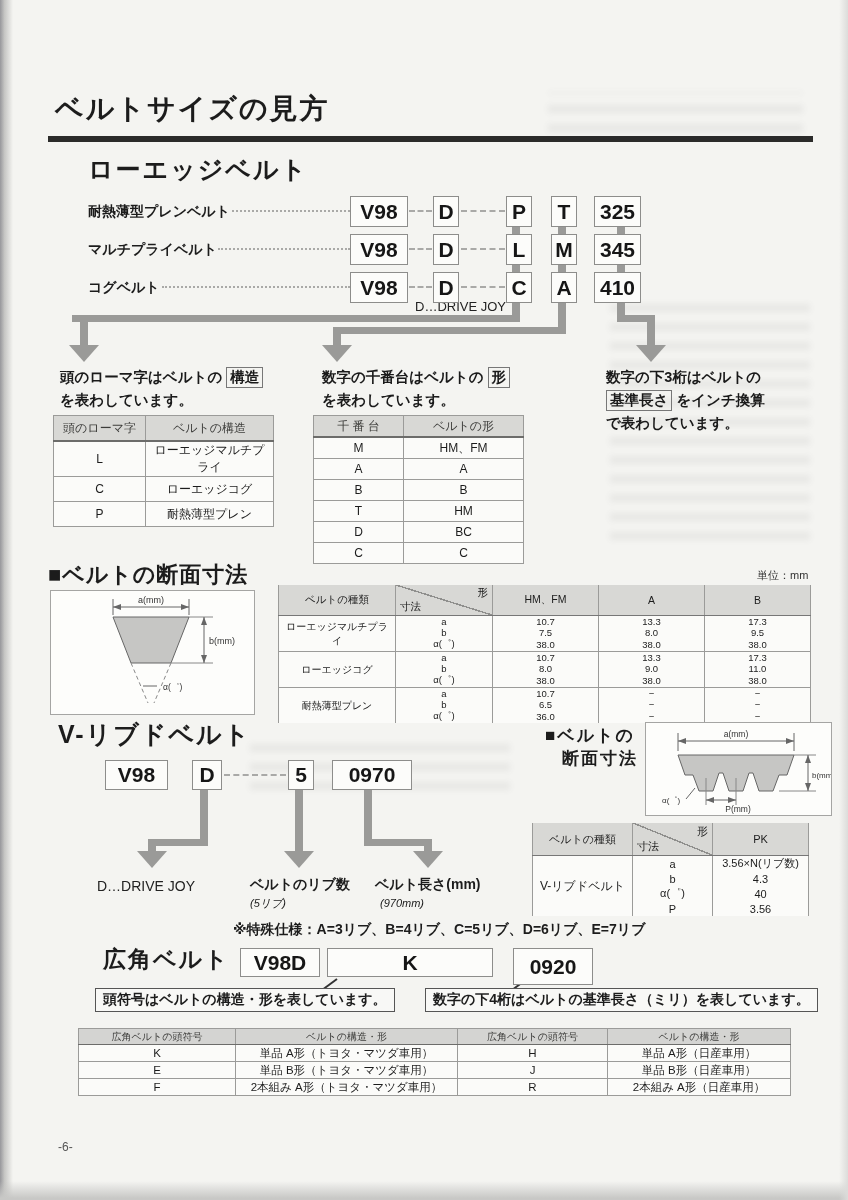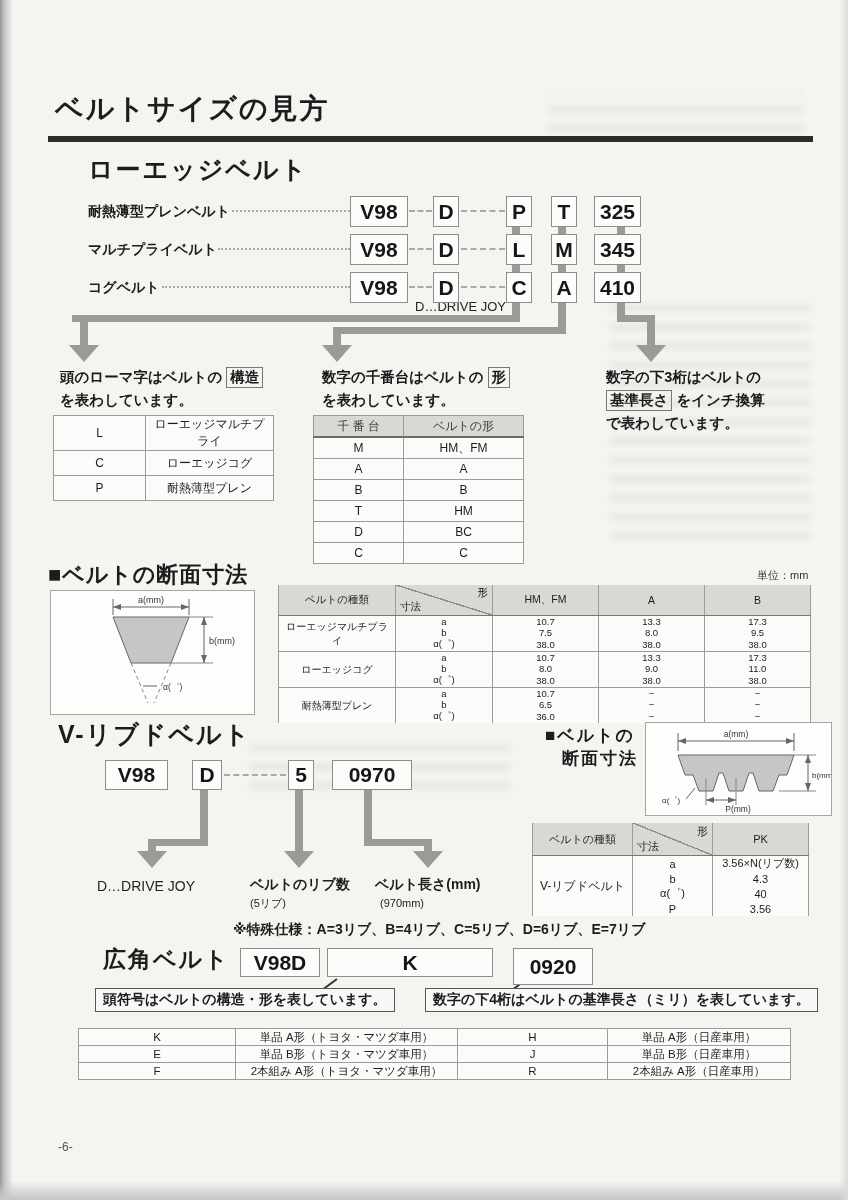--- a/index.html
+++ b/index.html
@@ -54,21 +54,21 @@
   .t4 td{font-size:11px;height:15px;border-top:none;border-bottom:none;}
   .t4 tr.thead td{background:#d8d8d5;height:32px;font-size:11px;border-bottom:1.5px solid #777;}
   .t4 .gname{font-size:12px;}
   .diagwrap{position:relative;width:100%;height:100%;
     background:linear-gradient(to top right,rgba(0,0,0,0) calc(50% - 0.7px),#8f8f8d calc(50% - 0.7px),#8f8f8d calc(50% + 0.7px),rgba(0,0,0,0) calc(50% + 0.7px));}
   .diag-top{position:absolute;top:1px;right:4px;}
   .diag-bot{position:absolute;bottom:1px;left:4px;}
   
   .diagram{position:absolute;background:#fdfdfb;border:1px solid #a5a5a3;}
   .unit{position:absolute;font-size:11px;color:#333;}
-  .sub{font-size:11px;font-weight:normal;}
+  .sub{font-size:11px;font-weight:normal;font-style:italic;}
   .vlabel{position:absolute;font-size:14px;font-weight:bold;}
   .note{position:absolute;font-size:14px;font-weight:bold;}
   .cbox{position:absolute;border:1.5px solid #555;background:#f8f8f6;font-size:14px;font-weight:bold;
     padding:2px 7px;white-space:nowrap;}
   .t5{left:78px;top:1028px;}
   .t5 td{height:16px;font-size:11.5px;}
   .t5 tr.thead td{background:#d4d4d2;font-size:10px;height:15px;color:#3c3c3a;border-bottom:1.5px solid #6c6c6a;}
   .pageno{position:absolute;left:58px;top:1140px;font-size:12px;color:#555;}
   svg text{font-family:"Liberation Sans","DejaVu Sans",sans-serif;}
 </style>
@@ -156,20 +156,24 @@
     <span>をインチ換算</span><br>
     <span>で表わしています。</span>
   </div>
 
   <table class="t1" style="left:53px;top:415px;">
     <colgroup>
         <col style="width:92px">
         <col style="width:128px">
       </colgroup>
     <tbody>
+        <tr class="hd">
+          <td>頭のローマ字</td>
+        <td>ベルトの構造</td>
+        </tr>
     <tr>
           <td>L</td>
           <td>ローエッジマルチプライ</td>
         </tr>
     <tr>
           <td>C</td>
           <td>ローエッジコグ</td>
         </tr>
     <tr>
           <td>P</td>
@@ -437,20 +441,26 @@
   <div class="cbox" style="left:425px;top:988px;">数字の下4桁はベルトの基準長さ（ミリ）を表しています。</div>
 
   <table class="t5">
     <colgroup>
         <col style="width:157px">
         <col style="width:222px">
         <col style="width:150px">
         <col style="width:183px">
       </colgroup>
     <tbody>
+        <tr class="thead">
+      <td>広角ベルトの頭符号</td>
+      <td>ベルトの構造・形</td>
+      <td>広角ベルトの頭符号</td>
+      <td>ベルトの構造・形</td>
+    </tr>
     <tr>
       <td>K</td>
       <td>単品 A形（トヨタ・マツダ車用）</td>
       <td>H</td>
       <td>単品 A形（日産車用）</td>
         </tr>
     <tr>
       <td>E</td>
       <td>単品 B形（トヨタ・マツダ車用）</td>
       <td>J</td>

